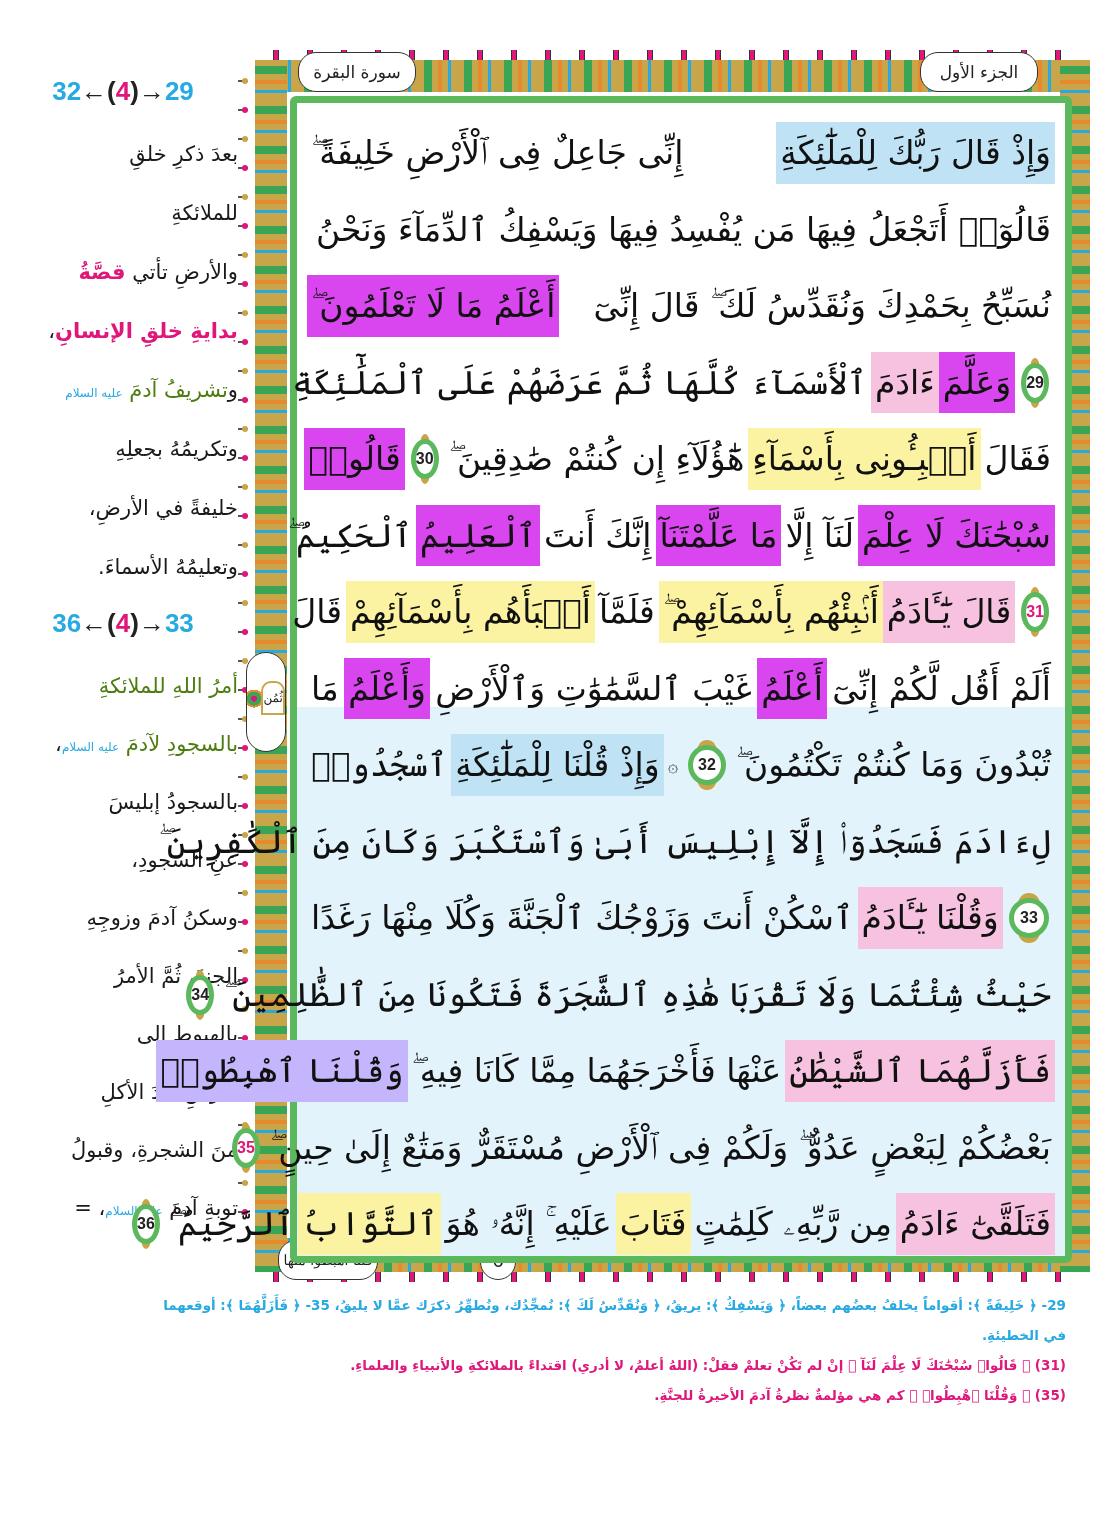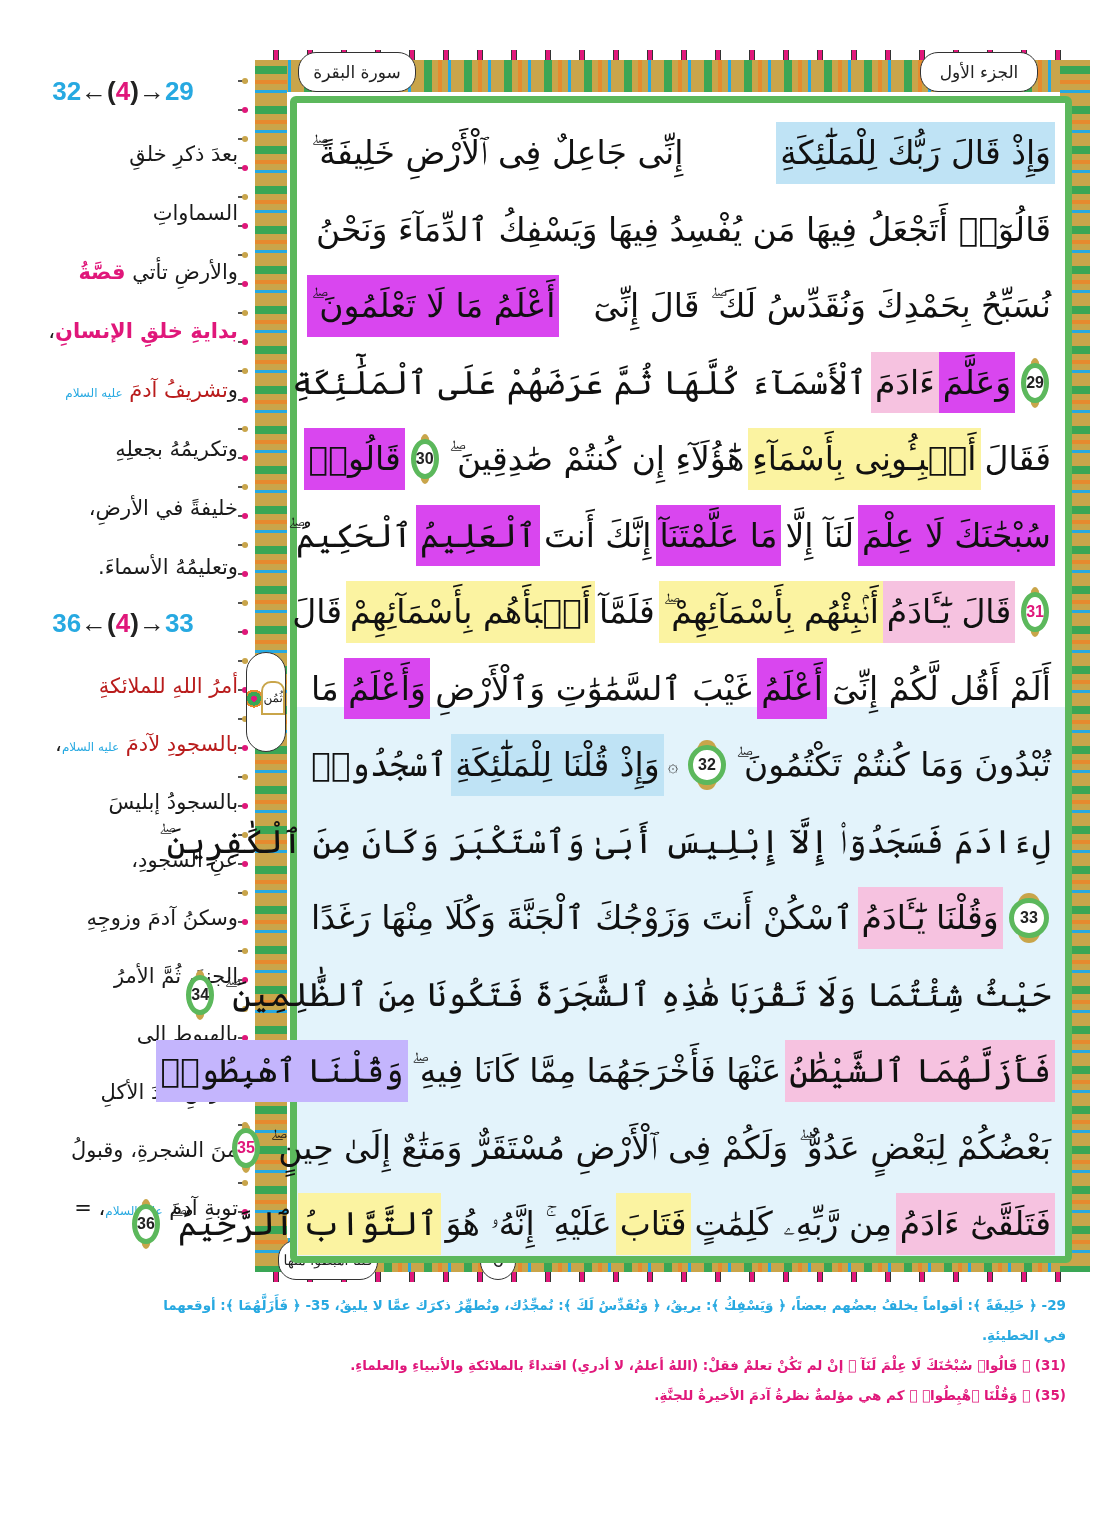--- a/index.html
+++ b/index.html
@@ -19,21 +19,21 @@
   }
   .sidebar .range .arrow { color: #222; font-weight: normal; }
   .sidebar .range .count { color: #e0177a; }
   .sidebar .paren { color: #222; }
   .sidebar .line {
     position: absolute; right: 12px; width: 230px; text-align: right;
     font-family: "DejaVu Sans", sans-serif; font-size: 21px; color: #1a1a1a;
     white-space: nowrap;
   }
   .c-pink { color: #e0177a; font-weight: bold; }
-  .c-blue { color: #b91c1c; text-align: center; }
+  .c-blue { color: #4d7c0f; text-align: center; }
   .c-honor { font-size: 12px; color: #27a9e1; }
 
   
   .marker-col { position: absolute; left: 238px; top: 70px; width: 14px; height: 1180px; }
   .marker { position: absolute; left: 0; width: 10px; height: 6px; }
   .marker::before { content: ""; position: absolute; left: 0; top: 2px; width: 10px; height: 2px; background: #555; }
   .marker::after { content: ""; position: absolute; left: 4px; top: 0; width: 6px; height: 6px; border-radius: 50%; background: #c9a54a; }
   .marker.pink::after { background: #e0177a; }
   .frame-side {
     position: absolute; background:
@@ -117,21 +117,21 @@
 <body>
 
 <div class="sidebar">
 
   <div class="range" style="top:6px;">
     
     <span>32</span><span class="arrow">←</span><span class="paren">(</span><span class="count">4</span><span class="paren">)</span><span class="arrow">→</span><span>29</span>
   </div>
   <div id="sec0-lines">
       <div class="line" style="top: 72px;"><span>بعدَ ذكرِ خلقِ</span></div>
-      <div class="line" style="top: 131px;"><span>السماواتِ</span></div>
+      <div class="line" style="top: 131px;"><span>للملائكةِ</span></div>
       <div class="line" style="top: 190px;"><span>والأرضِ تأتي </span><span class="c-pink">قصَّةُ</span></div>
       <div class="line" style="top: 249px;"><span class="c-pink">بدايةِ خلقِ الإنسانِ</span><span>،</span></div>
       <div class="line" style="top: 308px;"><span>و</span><span class="c-blue">تشريفُ آدمَ </span><span class="c-honor">عليه السلام</span></div>
       <div class="line" style="top: 367px;"><span>وتكريمُهُ بجعلِهِ</span></div>
       <div class="line" style="top: 426px;"><span>خليفةً في الأرضِ،</span></div>
       <div class="line" style="top: 485px;"><span>وتعليمُهُ الأسماءَ.</span></div>
     </div>
 
   <div class="range" style="top:538px;">
     <span>36</span><span class="arrow">←</span><span class="paren">(</span><span class="count">4</span><span class="paren">)</span><span class="arrow">→</span><span>33</span>

